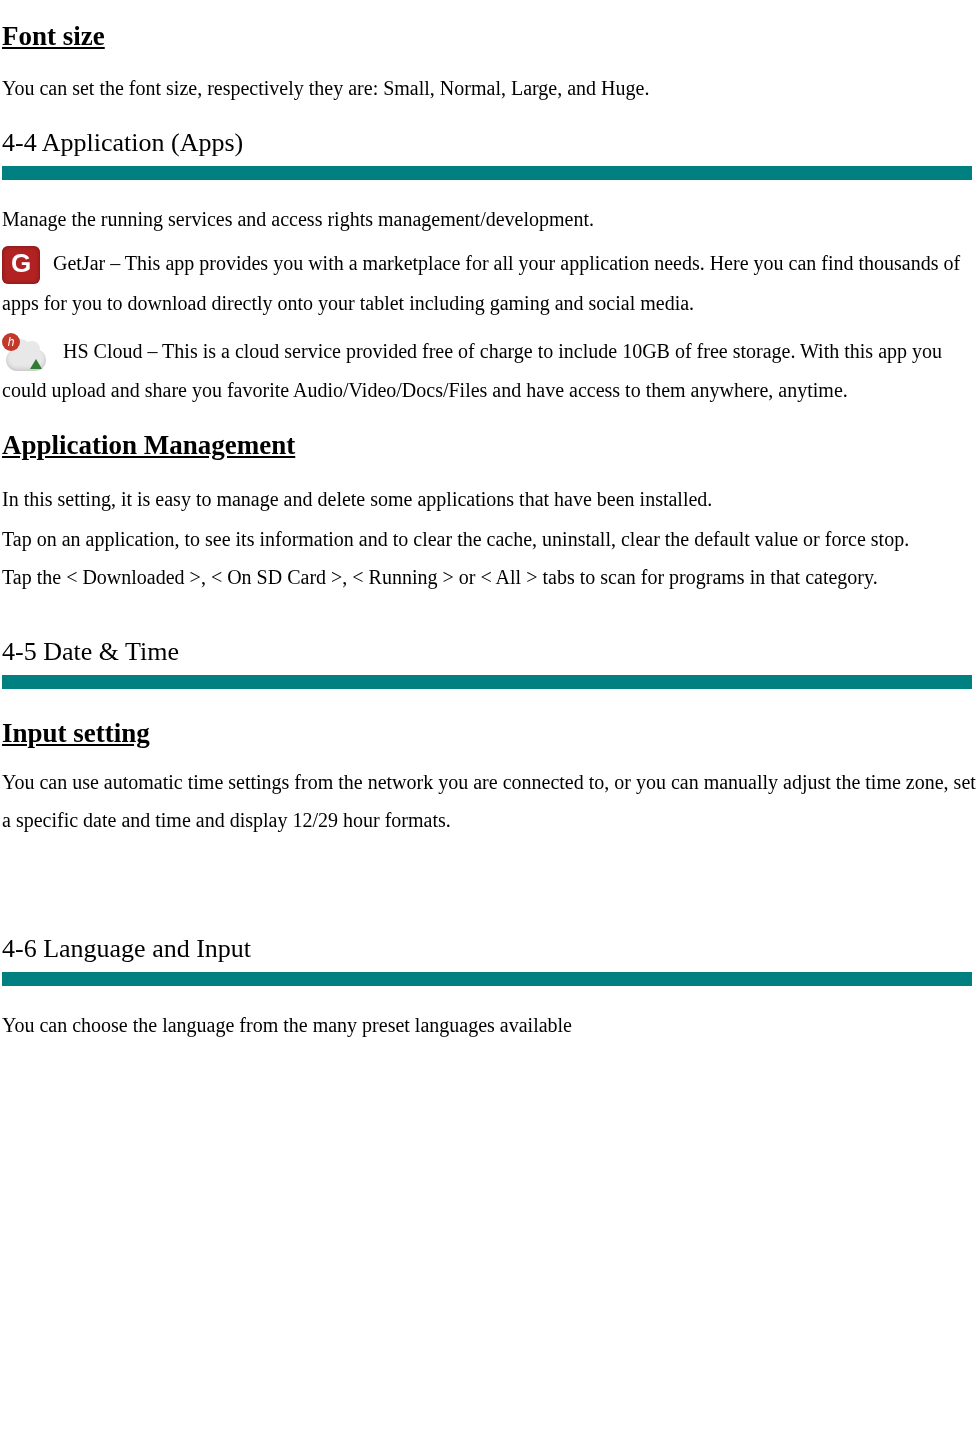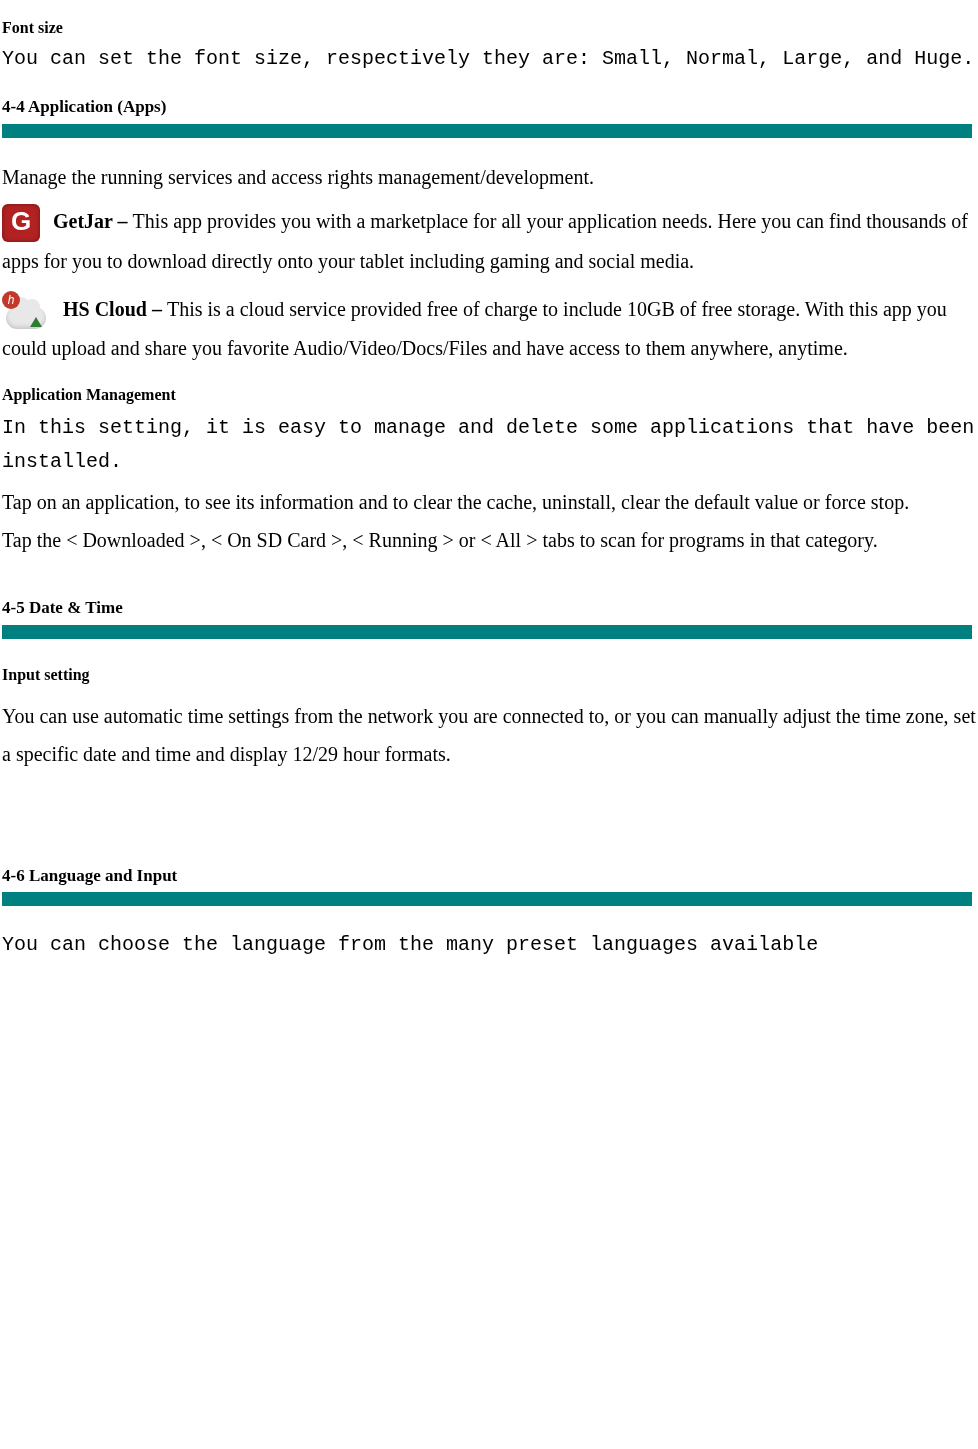--- a/index.html
+++ b/index.html
@@ -12,33 +12,34 @@
     width: 978px;
     line-height: 1.5;
   }
   .page {
     padding: 0 2px;
   }
   p {
     margin: 8px 0;
   }
   .bold {
-    font-weight: bold;
+    font-weight: normal;
   }
   .section-heading {
-    font-weight: bold;
-    font-size: 17px;
+    font-weight: normal;
+    font-size: 26px;
     margin-top: 20px;
     margin-bottom: 2px;
   }
   .sub-heading {
     font-weight: bold;
-    font-size: 16px;
+    font-size: 27px;
     margin-top: 16px;
     margin-bottom: 4px;
+    text-decoration: underline;
   }
   .teal-bar {
     background: #008080;
     height: 14px;
     width: 970px;
     margin: 4px 0 24px 0;
   }
   .icon-box {
     display: inline-block;
     width: 38px;
@@ -124,22 +125,21 @@
     height: 0;
     border-left: 6px solid transparent;
     border-right: 6px solid transparent;
     border-bottom: 10px solid #2e7d32;
   }
   .para-loose {
     line-height: 1.9;
     margin: 10px 0;
   }
   .tight {
-    margin-top: 4px;
-    font-family: Liberation Mono, monospace;
+    margin-top: 16px;
   }
   .spacer-large {
     height: 60px;
   }
 </style>
 </head>
 <body>
 
 <div class="page">
 

